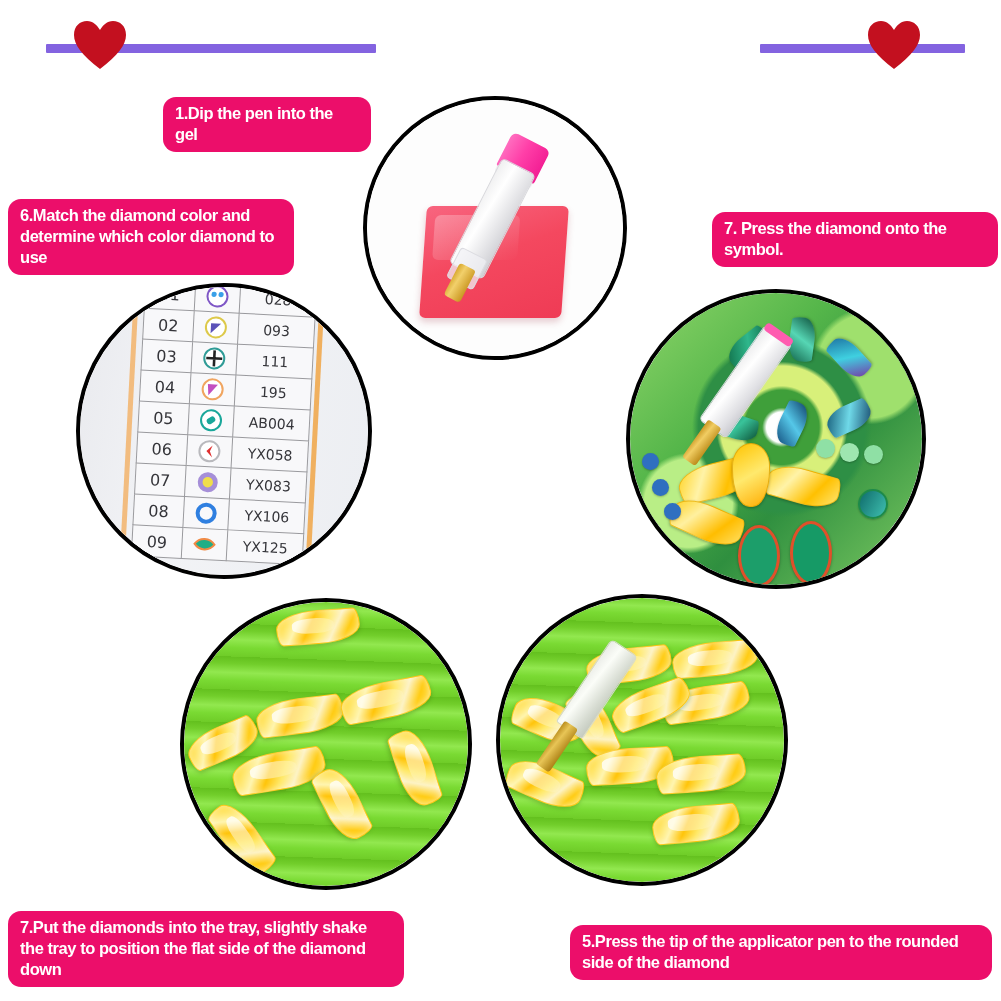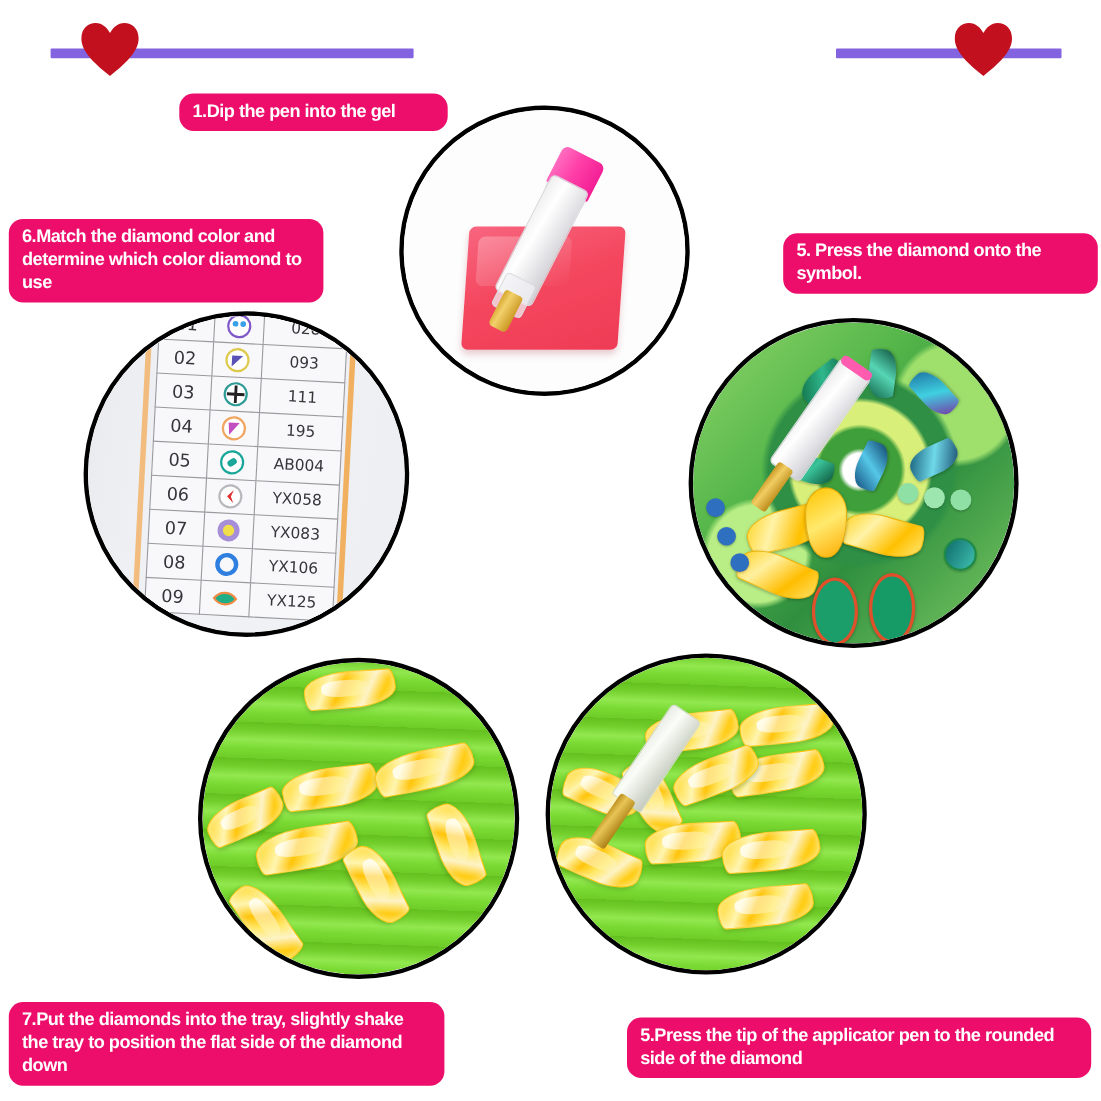--- a/index.html
+++ b/index.html
@@ -70,21 +70,21 @@
     border-radius: 13px;
     font-family: "Liberation Sans", sans-serif;
     font-weight: bold;
     font-size: 16.5px;
     line-height: 21px;
     letter-spacing: -0.45px;
     padding: 6px 12px 7px 12px;
     box-sizing: border-box;
     z-index: 40;
   }
-  .label-1 { left: 163px; top: 85px;  width: 244px; }
+  .label-1 { left: 163px; top: 97px;  width: 208px; }
   .label-2 { left: 8px;   top: 199px; width: 286px; }
   .label-5 { left: 712px; top: 212px; width: 286px; }
   .label-3 { left: 8px;   top: 911px; width: 396px; }
   .label-4 { left: 570px; top: 925px; width: 422px; }
 
   
   .circle {
     position: absolute;
     border-radius: 50%;
     border: 4px solid #000000;
@@ -551,17 +551,17 @@
 
       <div class="pen4">
         <div class="barrel"></div>
         <div class="tip"></div>
       </div>
     </div>
   </div>
 
   <div class="label label-1">1.Dip the pen into the gel</div>
   <div class="label label-2">6.Match the diamond color and determine which color diamond to use</div>
-  <div class="label label-5">5.  Press the diamond onto the symbol.</div>
+  <div class="label label-5">7.  Press the diamond onto the symbol.</div>
   <div class="label label-3">7.Put the diamonds into the tray, slightly shake the tray to position the flat side of the diamond down</div>
   <div class="label label-4">5.Press the tip of the applicator pen to the rounded side of the diamond</div>
 
 </div>
 
 </body></html>

